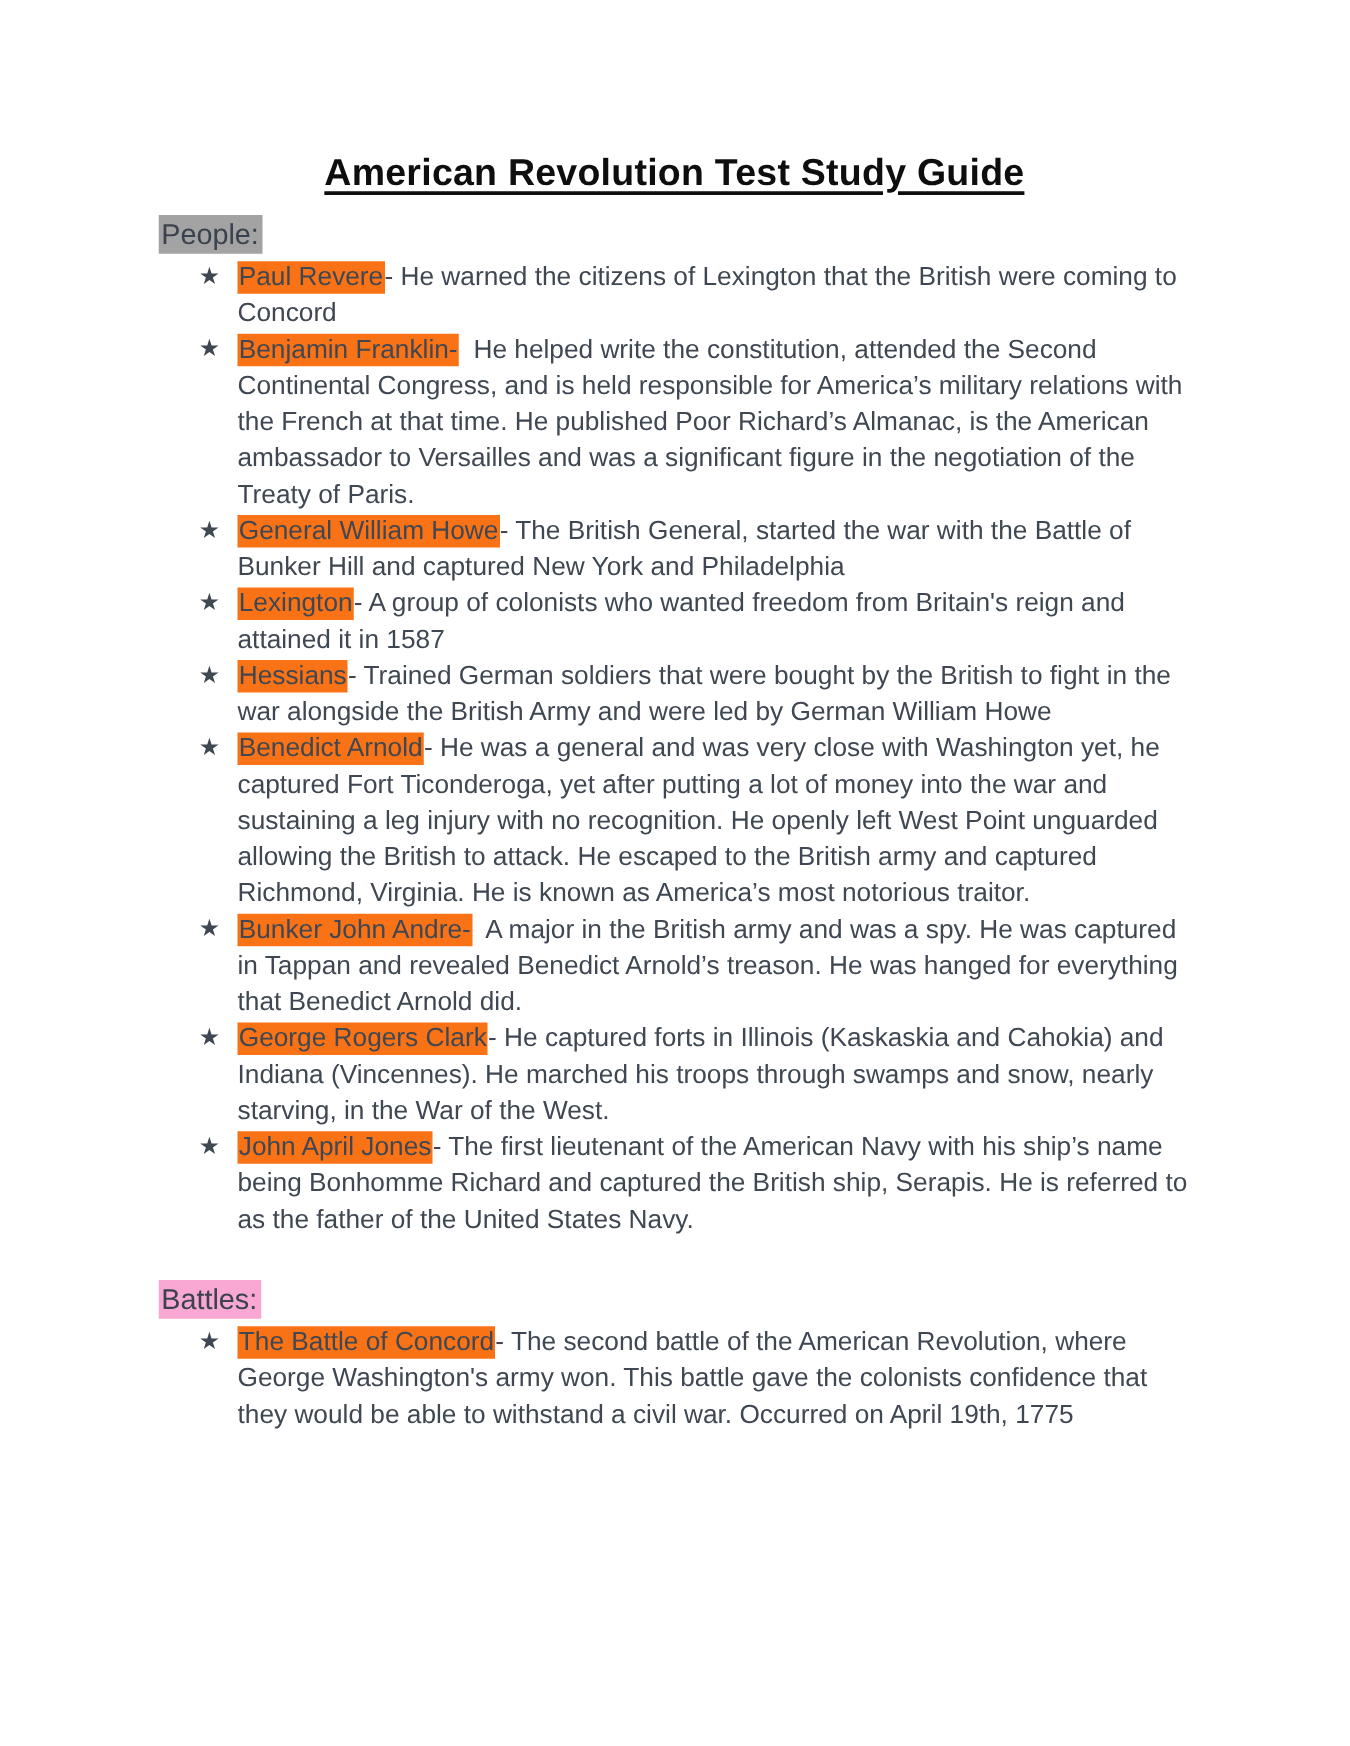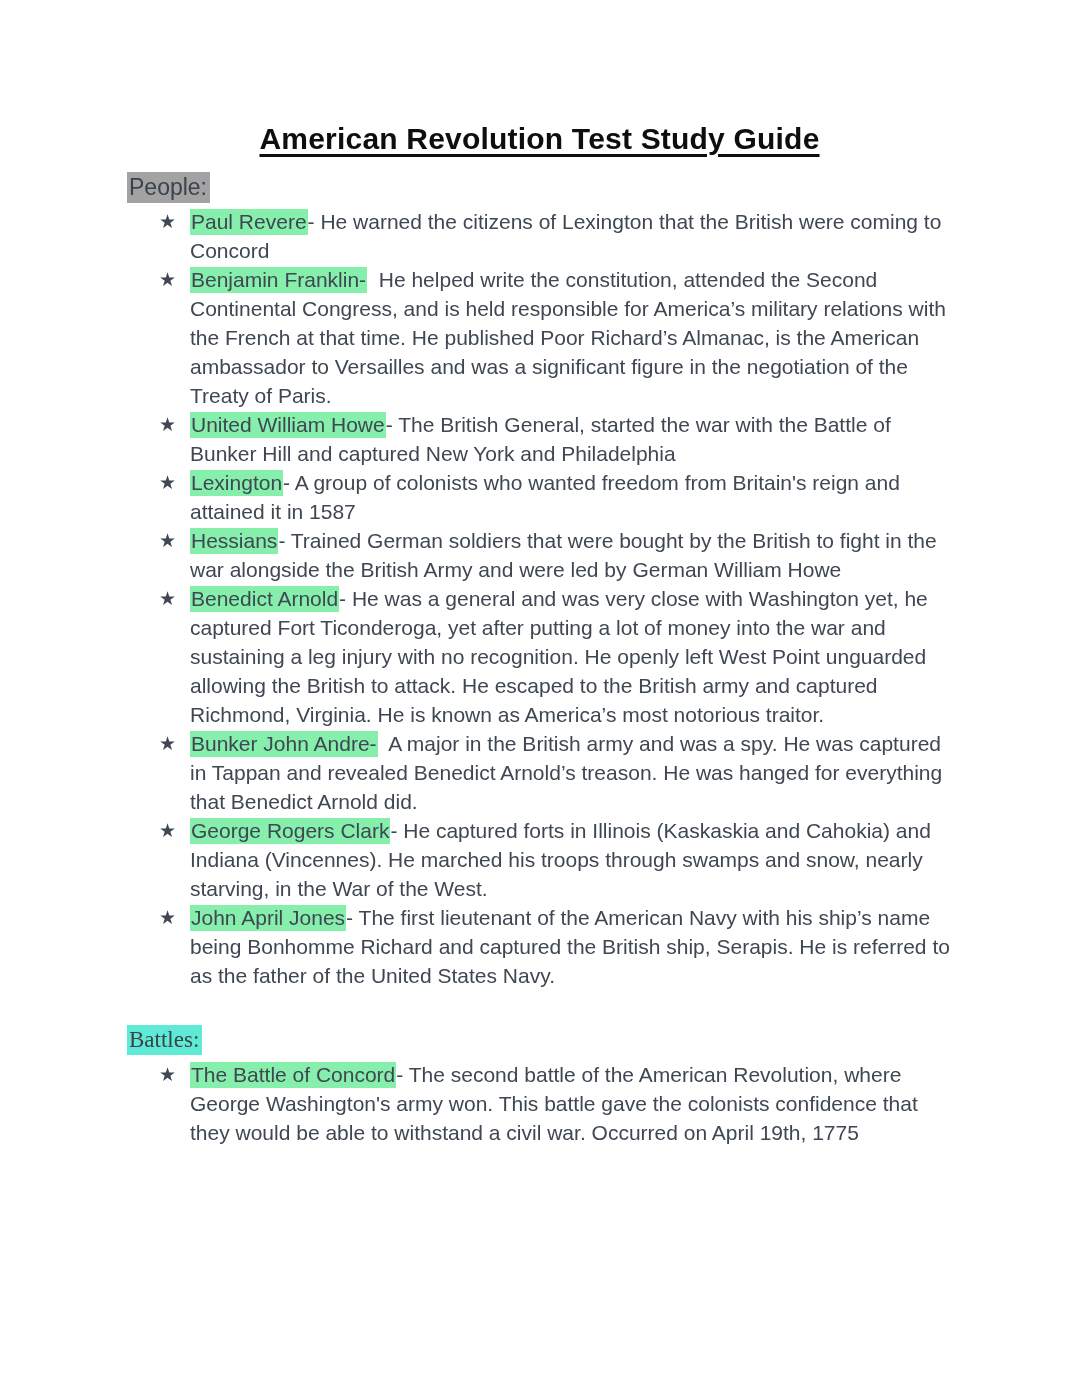--- a/index.html
+++ b/index.html
@@ -55,23 +55,23 @@
     line-height: 29px;
     color: #3f4752;
   }
   .item-text {
     flex: 1;
     max-width: 763px;
     font-size: 21px;
     line-height: 29px;
     color: #3f4752;
   }
-  .hl-green { background: #86efac; }
+  .hl-green { background: #f97316; }
   .hl-pink  { background: #a3a3a3; }
-  .hl-purple{ background: #5eead4; font-family: Liberation Serif, serif; }
+  .hl-purple{ background: #f9a8d4; }
   mark { color: inherit; }
   .term { padding: 1px 1px 2px 1px; }
   .desc { white-space: pre-wrap; }
 </style>
 </head>
 <body>
 
 <div class="page">
 
   <h1 class="doc-title">American Revolution Test Study Guide</h1>
@@ -84,21 +84,21 @@
       <li>
         <span class="star">★</span>
         <span class="item-text"><mark class="term hl-green">Paul Revere</mark><span class="desc">- He warned the citizens of Lexington that the British were coming to Concord</span></span>
       </li>
       <li>
         <span class="star">★</span>
         <span class="item-text"><mark class="term hl-green">Benjamin Franklin-</mark><span class="desc">  He helped write the constitution, attended the Second Continental Congress, and is held responsible for America’s military relations with the French at that time. He published Poor Richard’s Almanac, is the American ambassador to Versailles and was a significant figure in the negotiation of the Treaty of Paris.</span></span>
       </li>
       <li>
         <span class="star">★</span>
-        <span class="item-text"><mark class="term hl-green">United William Howe</mark><span class="desc">- The British General, started the war with the Battle of Bunker Hill and captured New York and Philadelphia</span></span>
+        <span class="item-text"><mark class="term hl-green">General William Howe</mark><span class="desc">- The British General, started the war with the Battle of Bunker Hill and captured New York and Philadelphia</span></span>
       </li>
       <li>
         <span class="star">★</span>
         <span class="item-text"><mark class="term hl-green">Lexington</mark><span class="desc">- A group of colonists who wanted freedom from Britain's reign and attained it in 1587</span></span>
       </li>
       <li>
         <span class="star">★</span>
         <span class="item-text"><mark class="term hl-green">Hessians</mark><span class="desc">- Trained German soldiers that were bought by the British to fight in the war alongside the British Army and were led by German William Howe</span></span>
       </li>
       <li>

